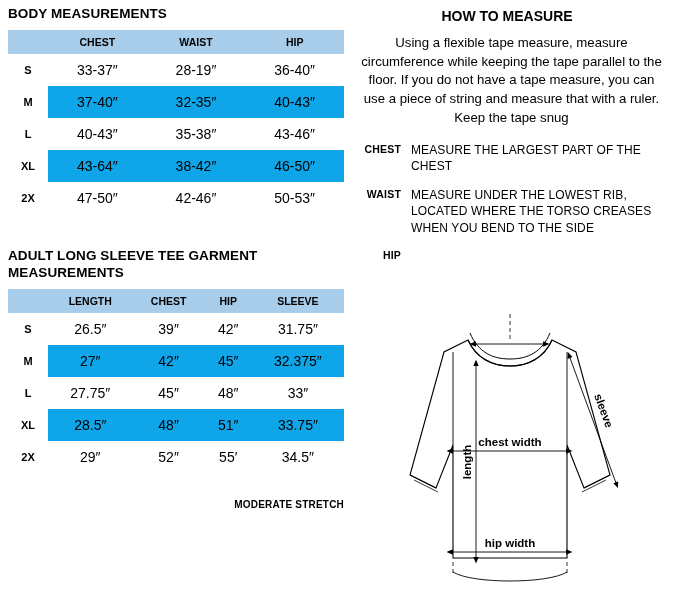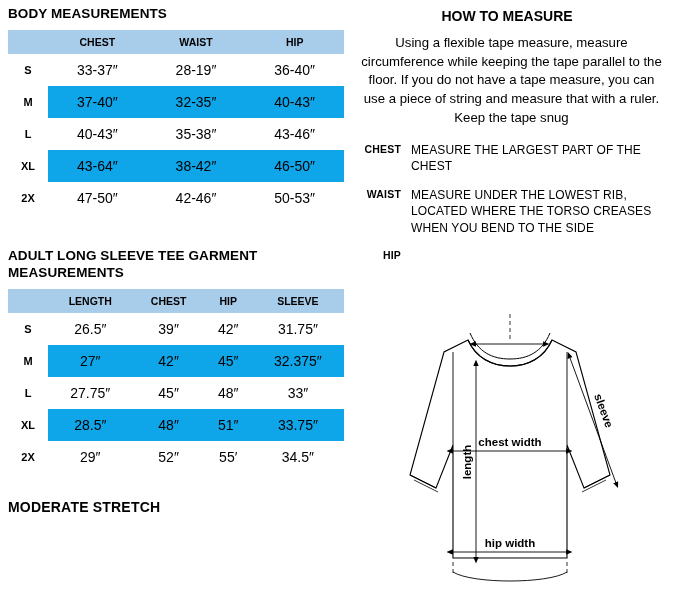--- a/index.html
+++ b/index.html
@@ -66,22 +66,22 @@
   }
   table.size-table tbody tr.plain td {
     background: #ffffff;
   }
   table.size-table td.val {
     text-align: center;
   }
   .table-gap { height: 34px; }
   .stretch-note {
     margin-top: 26px;
-    text-align: left;
-    font-size: 14px;
+    text-align: right;
+    font-size: 10px;
     font-weight: bold;
     letter-spacing: 0.2px;
     width: 336px;
   }
 
   
   .right-col {
     position: absolute;
     left: 345px;
     top: 6px;

